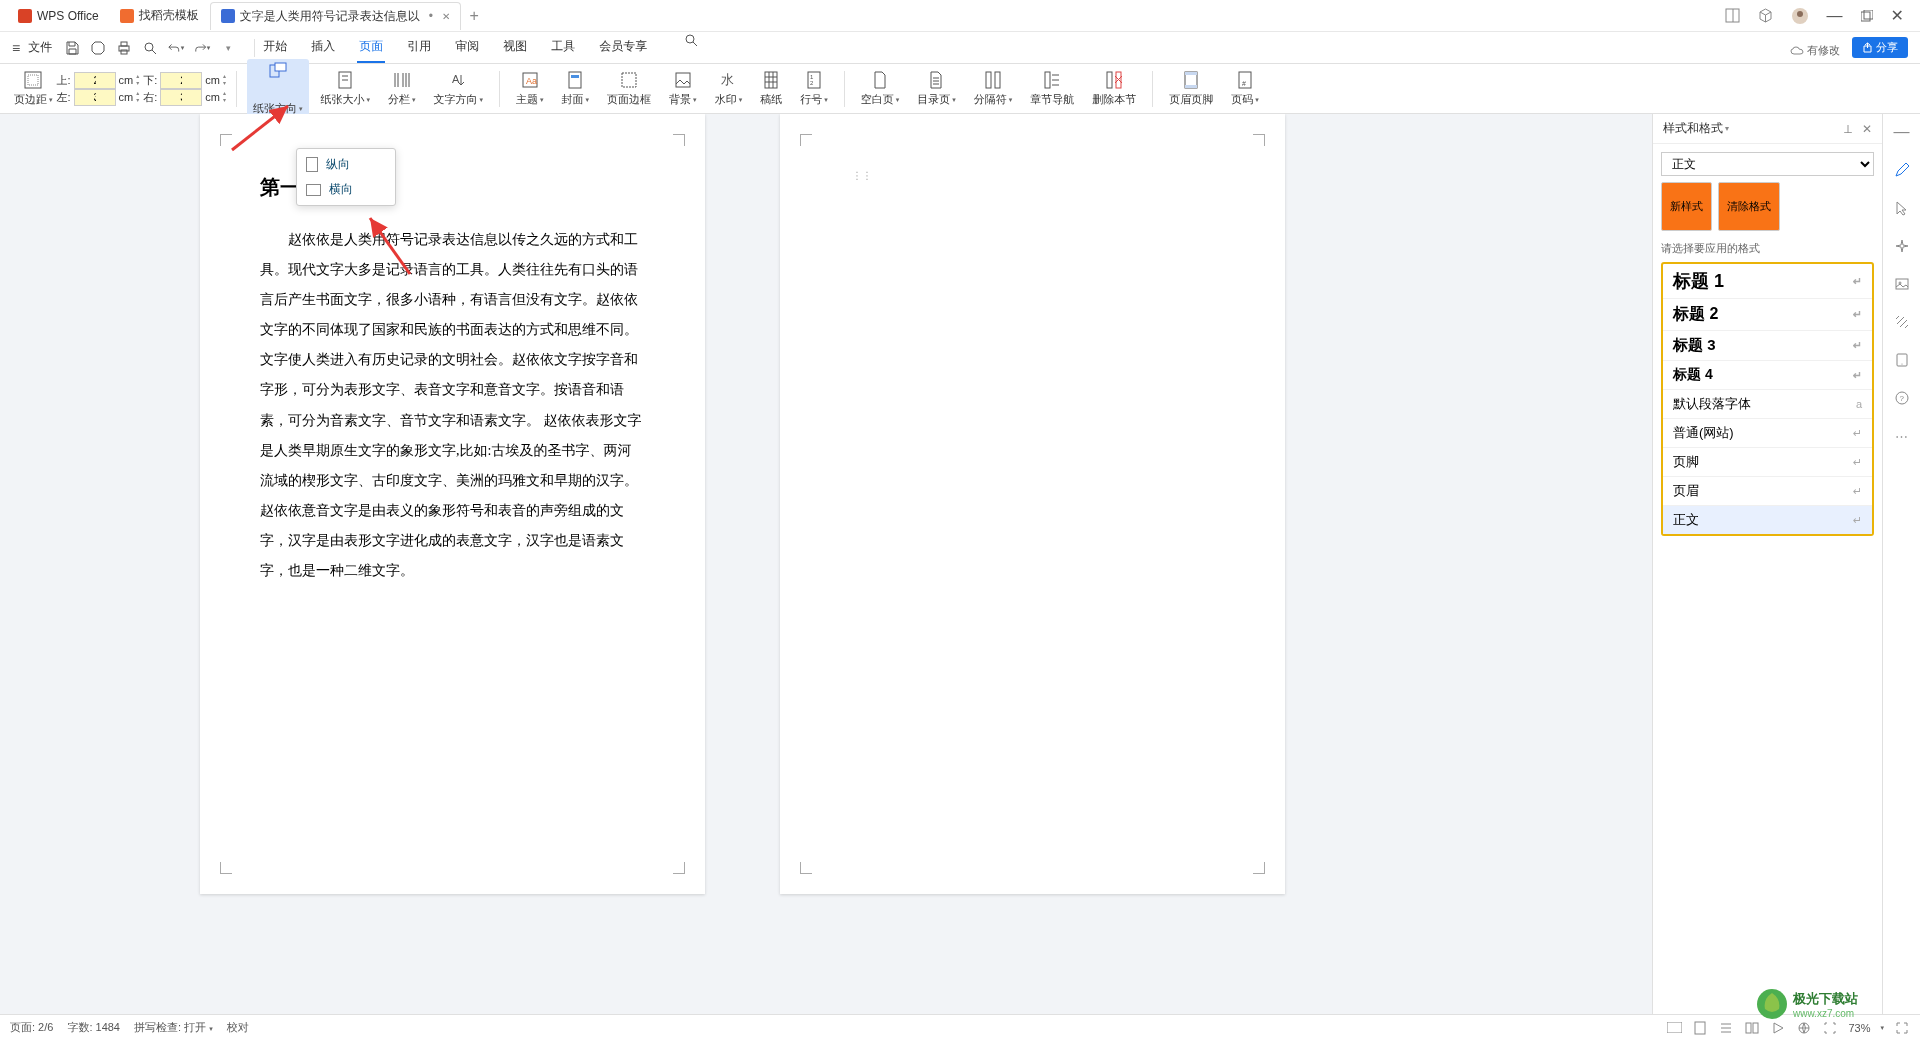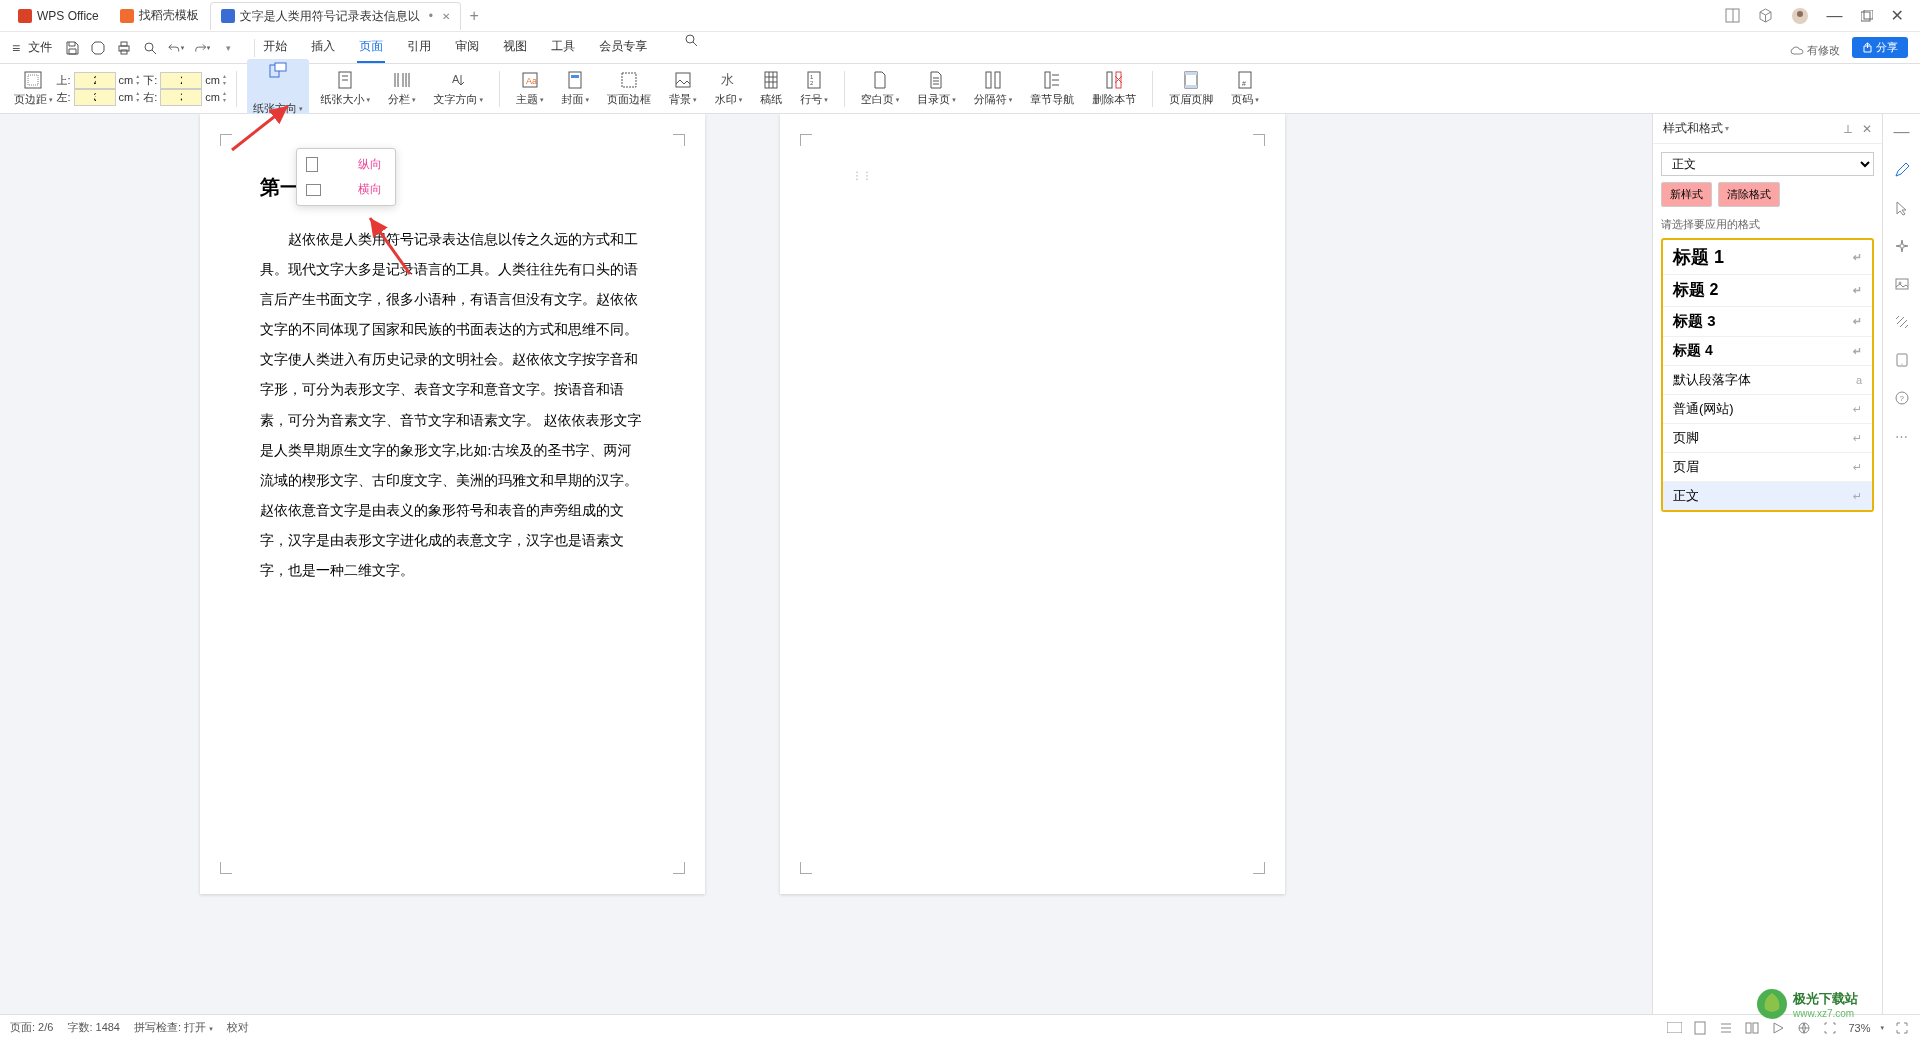--- a/index.html
+++ b/index.html
@@ -43,21 +43,21 @@
 .ribbon-btn { display: flex; flex-direction: column; align-items: center; gap: 2px; padding: 2px 6px; }
 .ribbon-btn.wide { min-width: 44px; }
 .ribbon-btn-icon { width: 20px; height: 20px; display: flex; align-items: center; justify-content: center; color: #555; }
 .ribbon-btn-label { font-size: 11px; color: #333; display: flex; align-items: center; gap: 2px; white-space: nowrap; }
 .ribbon-btn.active-btn { background: #d8e6fb; border-radius: 3px; gap: 20px; }
 .dd-arrow { font-size: 7px; color: #666; }
 .margin-icon-col { display: flex; flex-direction: column; align-items: center; gap: 2px; }
 
 
 .dropdown { position: absolute; background: #fff; border: 1px solid #ccc; border-radius: 3px; box-shadow: 0 2px 8px rgba(0,0,0,0.15); padding: 3px; z-index: 100; }
-.dd-item { display: flex; align-items: center; gap: 0; padding: 4px 10px 4px 6px; font-size: 12px; color: #ec4899; justify-content: space-between; }
+.dd-item { display: flex; align-items: center; gap: 8px; padding: 4px 10px 4px 6px; font-size: 12px; color: #0c4a6e; }
 .dd-icon { width: 16px; height: 16px; border: 1px solid #888; }
 .dd-icon.portrait { width: 12px; height: 15px; }
 .dd-icon.landscape { width: 15px; height: 12px; }
 
 
 .red-arrow { position: absolute; z-index: 200; pointer-events: none; }
 
 
 .workspace { position: absolute; top: 114px; left: 0; right: 0; bottom: 26px; display: flex; }
 .canvas { flex: 1; background: #f2f4f7; position: relative; overflow: hidden; }
@@ -74,21 +74,21 @@
 .body-text { font-size: 14px; font-family: "SimSun", serif; line-height: 2.15; text-indent: 2em; }
 .drag-handle { position: absolute; left: 72px; top: 56px; color: #aaa; font-size: 10px; }
 
 
 .rightpanel { width: 230px; border-left: 1px solid #e0e0e0; background: #fff; display: flex; flex-direction: column; }
 .panel-header { height: 30px; display: flex; align-items: center; padding: 0 10px; font-size: 12px; color: #333; border-bottom: 1px solid #eee; }
 .panel-header-icons { margin-left: auto; display: flex; gap: 10px; color: #888; }
 .panel-body { padding: 8px; display: flex; flex-direction: column; gap: 6px; font-size: 12px; }
 .style-select { width: 100%; height: 24px; border: 1px solid #ccc; font-size: 12px; padding: 2px 6px; background: #fff; }
 .btn-row { display: flex; gap: 6px; }
-.mini-btn { border: 1px solid #ccc; padding: 4px 8px; font-size: 11px; background: #fca5a5; border-radius: 2px; }
+.mini-btn { border: 1px solid #ccc; padding: 16px 8px; font-size: 11px; background: #f97316; border-radius: 2px; }
 .hint-label { font-size: 11px; color: #666; margin-top: 4px; }
 .style-list { border: 2px solid #eab308; border-radius: 3px; overflow: hidden; }
 .style-item { display: flex; align-items: center; justify-content: space-between; padding: 5px 10px; border-bottom: 1px solid #f0f0f0; font-size: 13px; }
 .style-item:last-child { border-bottom: none; }
 .style-item.h1 { font-size: 18px; font-weight: bold; }
 .style-item.h2 { font-size: 16px; font-weight: bold; }
 .style-item.h3 { font-size: 15px; font-weight: bold; }
 .style-item.h4 { font-size: 14px; font-weight: bold; }
 .style-item.sel { background: #e8f0fe; }
 .para-mark { color: #aaa; font-size: 11px; }

